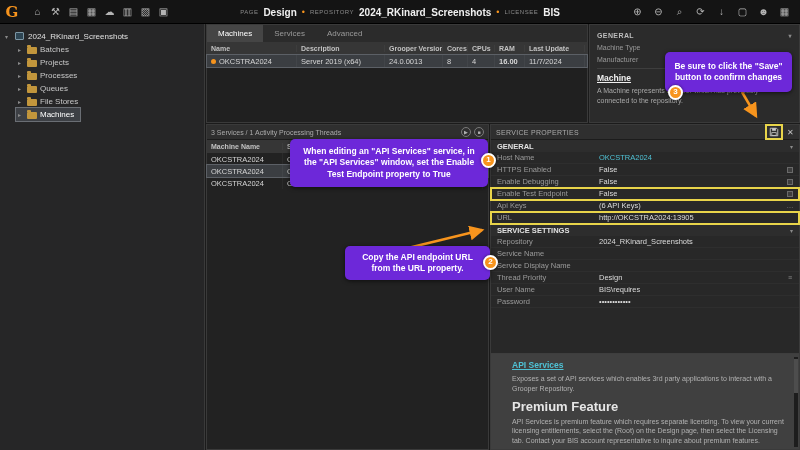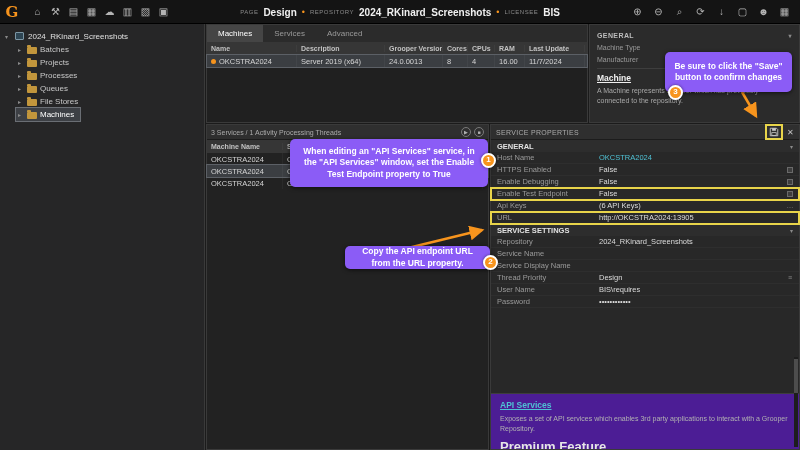--- a/index.html
+++ b/index.html
@@ -66,34 +66,34 @@
   .close-x { color:#c4c4c4; font-size:8px; }
   .prop-sec { height:12px; display:flex; justify-content:space-between; align-items:center; padding:0 6px; background:#2d2d2d; color:#e2e2e2; font-size:7.5px; font-weight:bold; }
   .sec-chev { color:#8a8a8a; font-size:6px; font-weight:normal; }
   .prop-row { height:12px; display:flex; align-items:center; padding-left:6px; font-size:7.5px; border-bottom:1px solid rgba(255,255,255,.03); }
   .prop-row.hl { outline:2px solid #E8D44A; outline-offset:-1px; position:relative; z-index:3; }
   .p-label { width:102px; color:#9a9a9a; flex:0 0 auto; overflow:hidden; white-space:nowrap; }
   .p-value { flex:1; color:#dcdcdc; overflow:hidden; white-space:nowrap; }
   .p-value.cyan { color:#4FC1D4; }
   .p-trail { width:18px; display:flex; justify-content:center; align-items:center; color:#8a8a8a; font-size:7px; }
   .cbx { width:6px; height:6px; border:1px solid #6a6a6a; background:#3e3e3e; }
-  .help { position:absolute; left:0; right:0; top:228px; bottom:0; background:#4c1d95; border-top:1px solid #3e3e3e; padding:6px 9px 0 9px; overflow:hidden;margin-top:40px; }
+  .help { position:absolute; left:0; right:0; top:228px; bottom:0; background:#404040; border-top:1px solid #3e3e3e; padding:6px 9px 0 21px; overflow:hidden; }
   .help-title { color:#4FC1D4; font-weight:bold; font-size:8.5px; text-decoration:underline; margin-bottom:4px; }
   .help-p { color:#b2b2b2; font-size:7px; line-height:1.4; margin-bottom:5px; }
   .help-h { color:#e6e6e6; font-weight:bold; font-size:13px; margin-bottom:3px; }
   .help-scrollbar { position:absolute; right:1px; top:232px; bottom:2px; width:4px; background:#1d1d1d; }
   .help-scrollbar .thumb { width:4px; height:34px; background:#4d4d4d; margin-top:2px; }
 
   
   .arrows { position:absolute; left:0; top:0; width:800px; height:450px; z-index:55; pointer-events:none; }
-  .callout { position:absolute; background:#8b5cf6; border-radius:5px; color:#fff; font-weight:bold; font-size:8.5px; line-height:1.3; display:flex; align-items:center; justify-content:center; text-align:center; padding:5px 9px; z-index:60; box-shadow:0 1px 4px rgba(0,0,0,.6); }
+  .callout { position:absolute; background:#6d28d9; border-radius:5px; color:#fff; font-weight:bold; font-size:8.5px; line-height:1.3; display:flex; align-items:center; justify-content:center; text-align:center; padding:5px 9px; z-index:60; box-shadow:0 1px 4px rgba(0,0,0,.6); }
   .badge { position:absolute; width:15px; height:15px; border-radius:50%; background:#F7941D; border:2px solid #fff; color:#fff; font-size:8px; font-weight:bold; display:flex; align-items:center; justify-content:center; box-shadow:0 0 3px rgba(0,0,0,.5); }
   .callout1 { left:290px; top:139px; width:198px; height:48px; }
   .callout1 .badge { right:-8px; top:14px; }
-  .callout2 { left:345px; top:246px; width:145px; height:23px; }
+  .callout2 { left:345px; top:246px; width:145px; height:34px; }
   .callout2 .badge { right:-8px; top:9px; }
   .callout3 { left:665px; top:52px; width:127px; height:40px; }
   .callout3 .badge { left:3px; bottom:-8px; }
 </style>
 </head>
 <body>
 
 <div class="screen">
 
   <header class="topbar">
@@ -188,21 +188,21 @@
     <div id="m-body">
         <div class="grid-row selected">
           <div class="cell" style="width: 90px;">
             <div class="dot"></div>
             <span>OKCSTRA2024</span>
           </div>
           <div class="cell" style="width: 88px;">Server 2019 (x64)</div>
           <div class="cell" style="width: 58px;">24.0.0013</div>
           <div class="cell" style="width: 25px;">8</div>
           <div class="cell" style="width: 27px;">4</div>
-          <div class="cell" style="width: 30px;">16.00</div>
+          <div class="cell" style="width: 30px; font-weight: bold;">16.00</div>
           <div class="cell" style="width: 60px;">11/7/2024</div>
         </div>
       </div>
   </section>
 
   <section class="machine-info">
     <div class="mi-section">
       <span>GENERAL</span>
       <span class="mi-chev">▾</span>
     </div>

